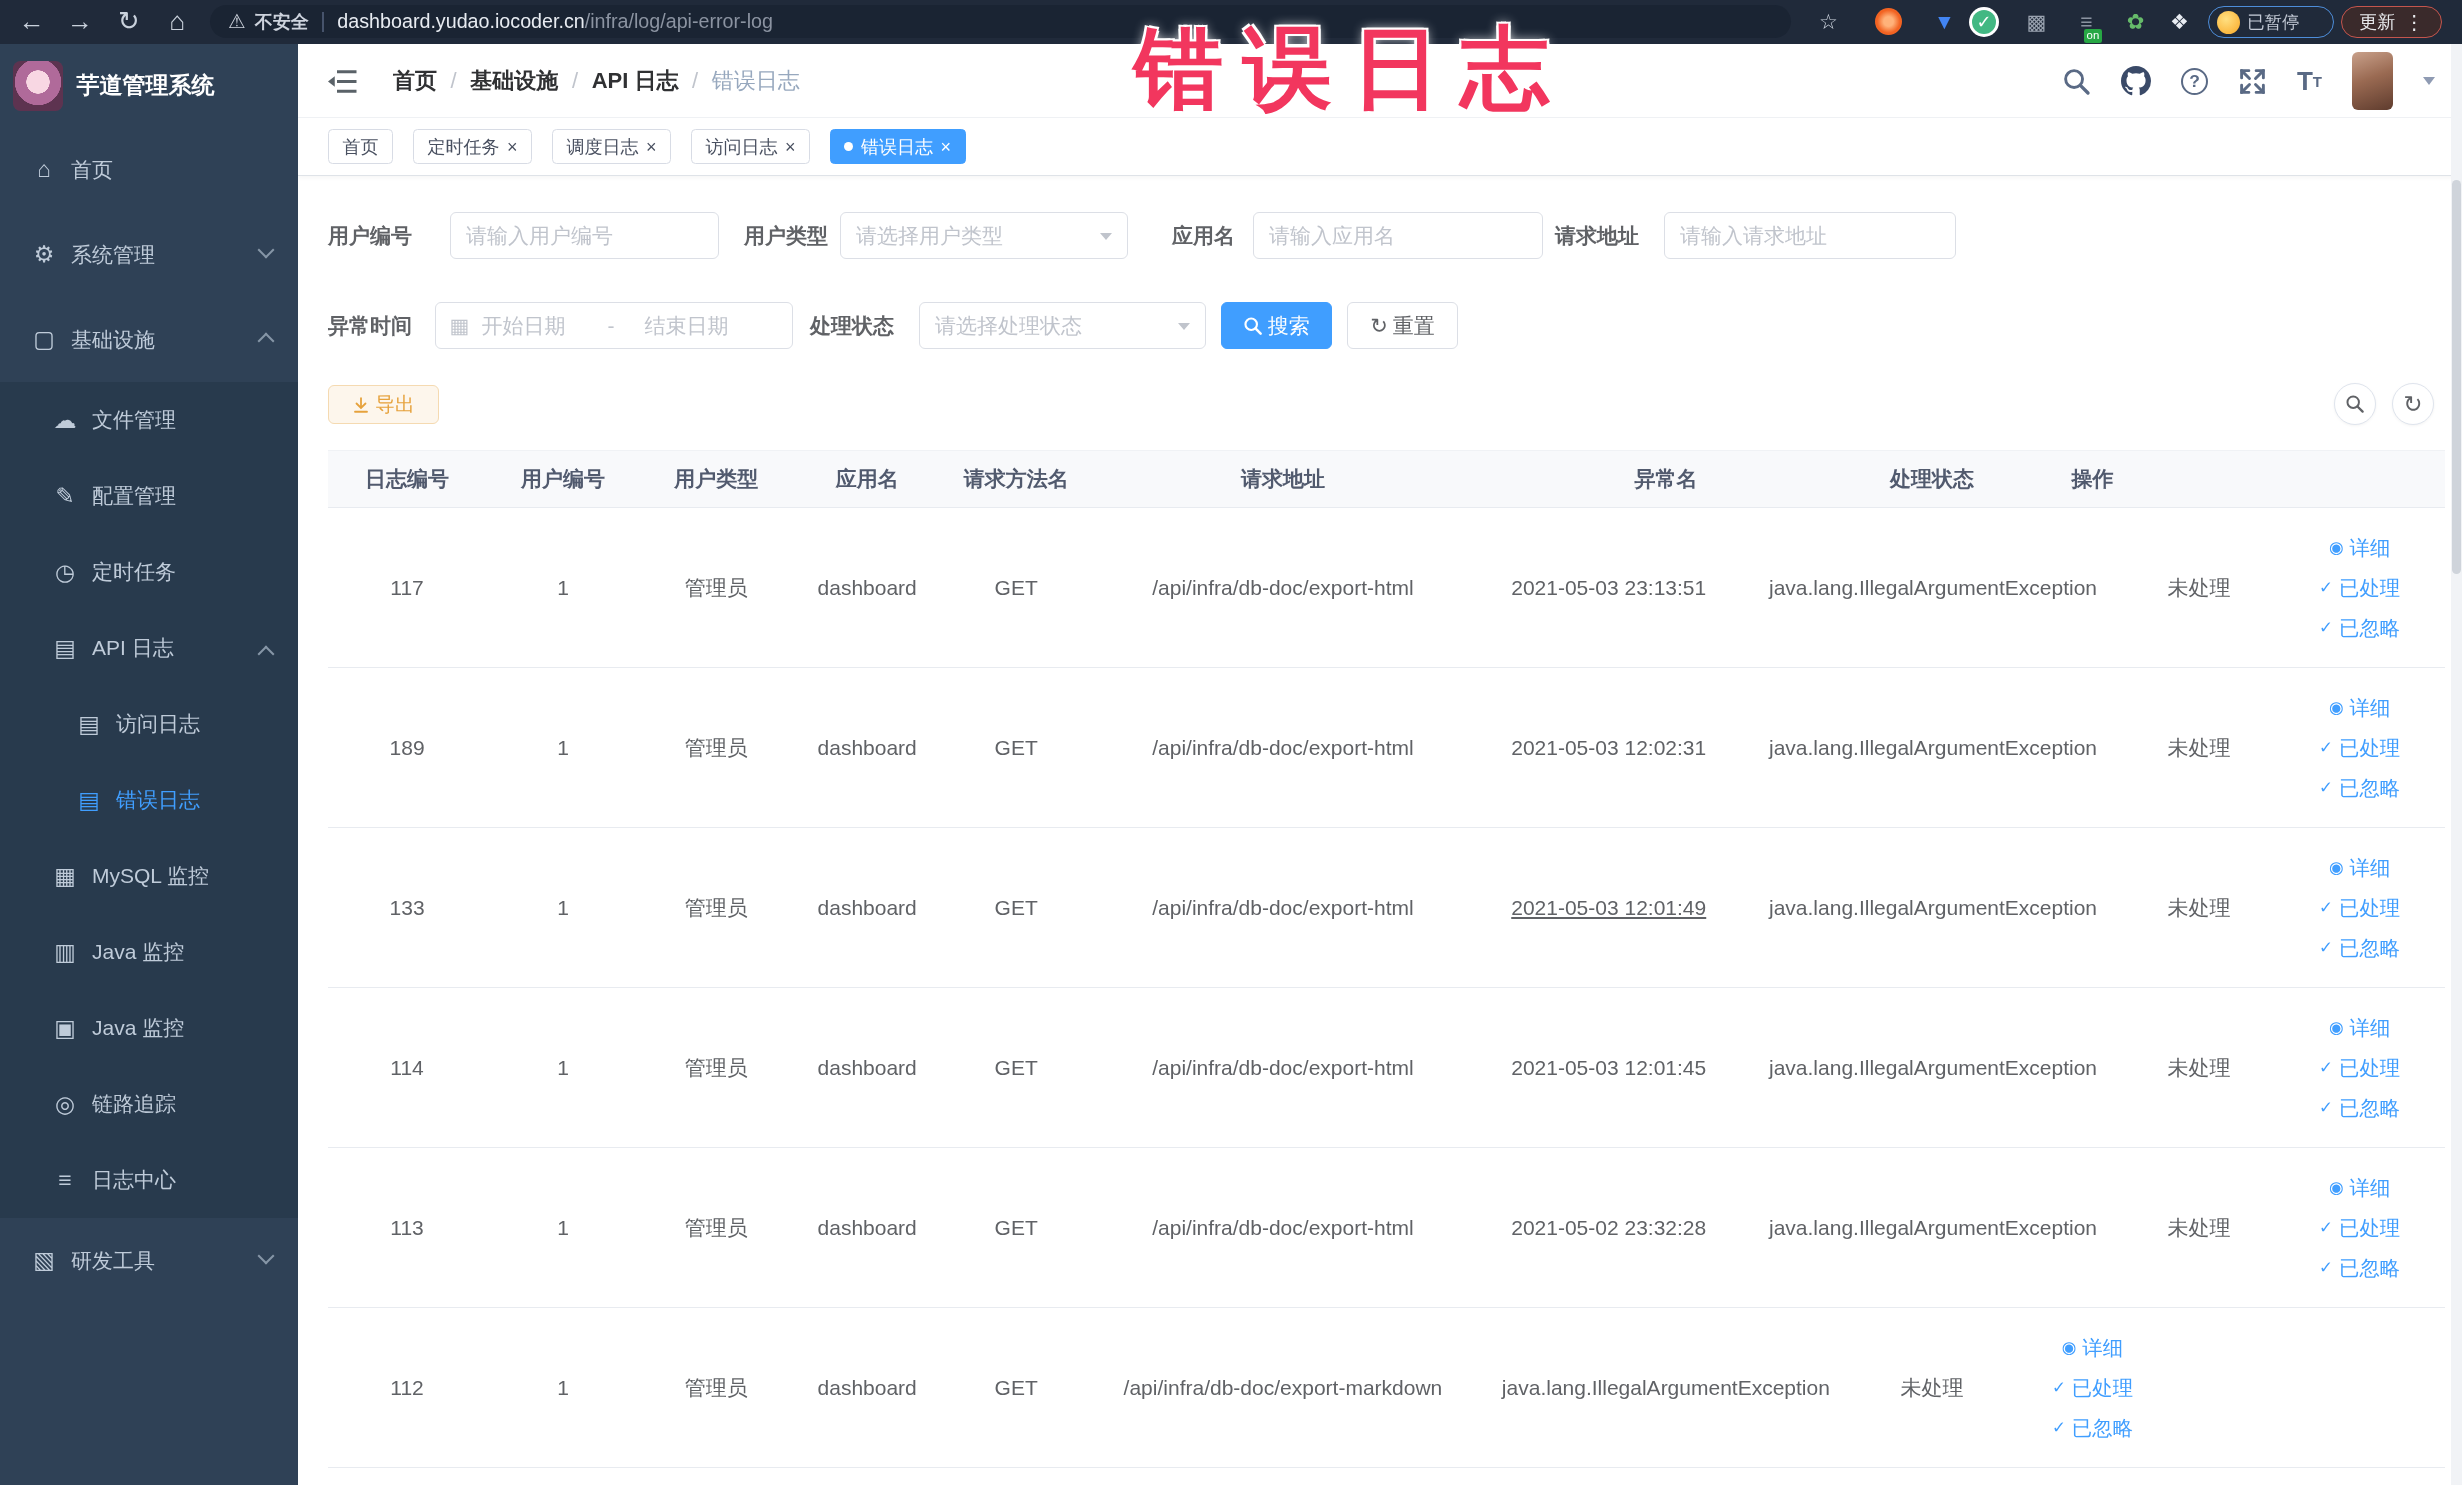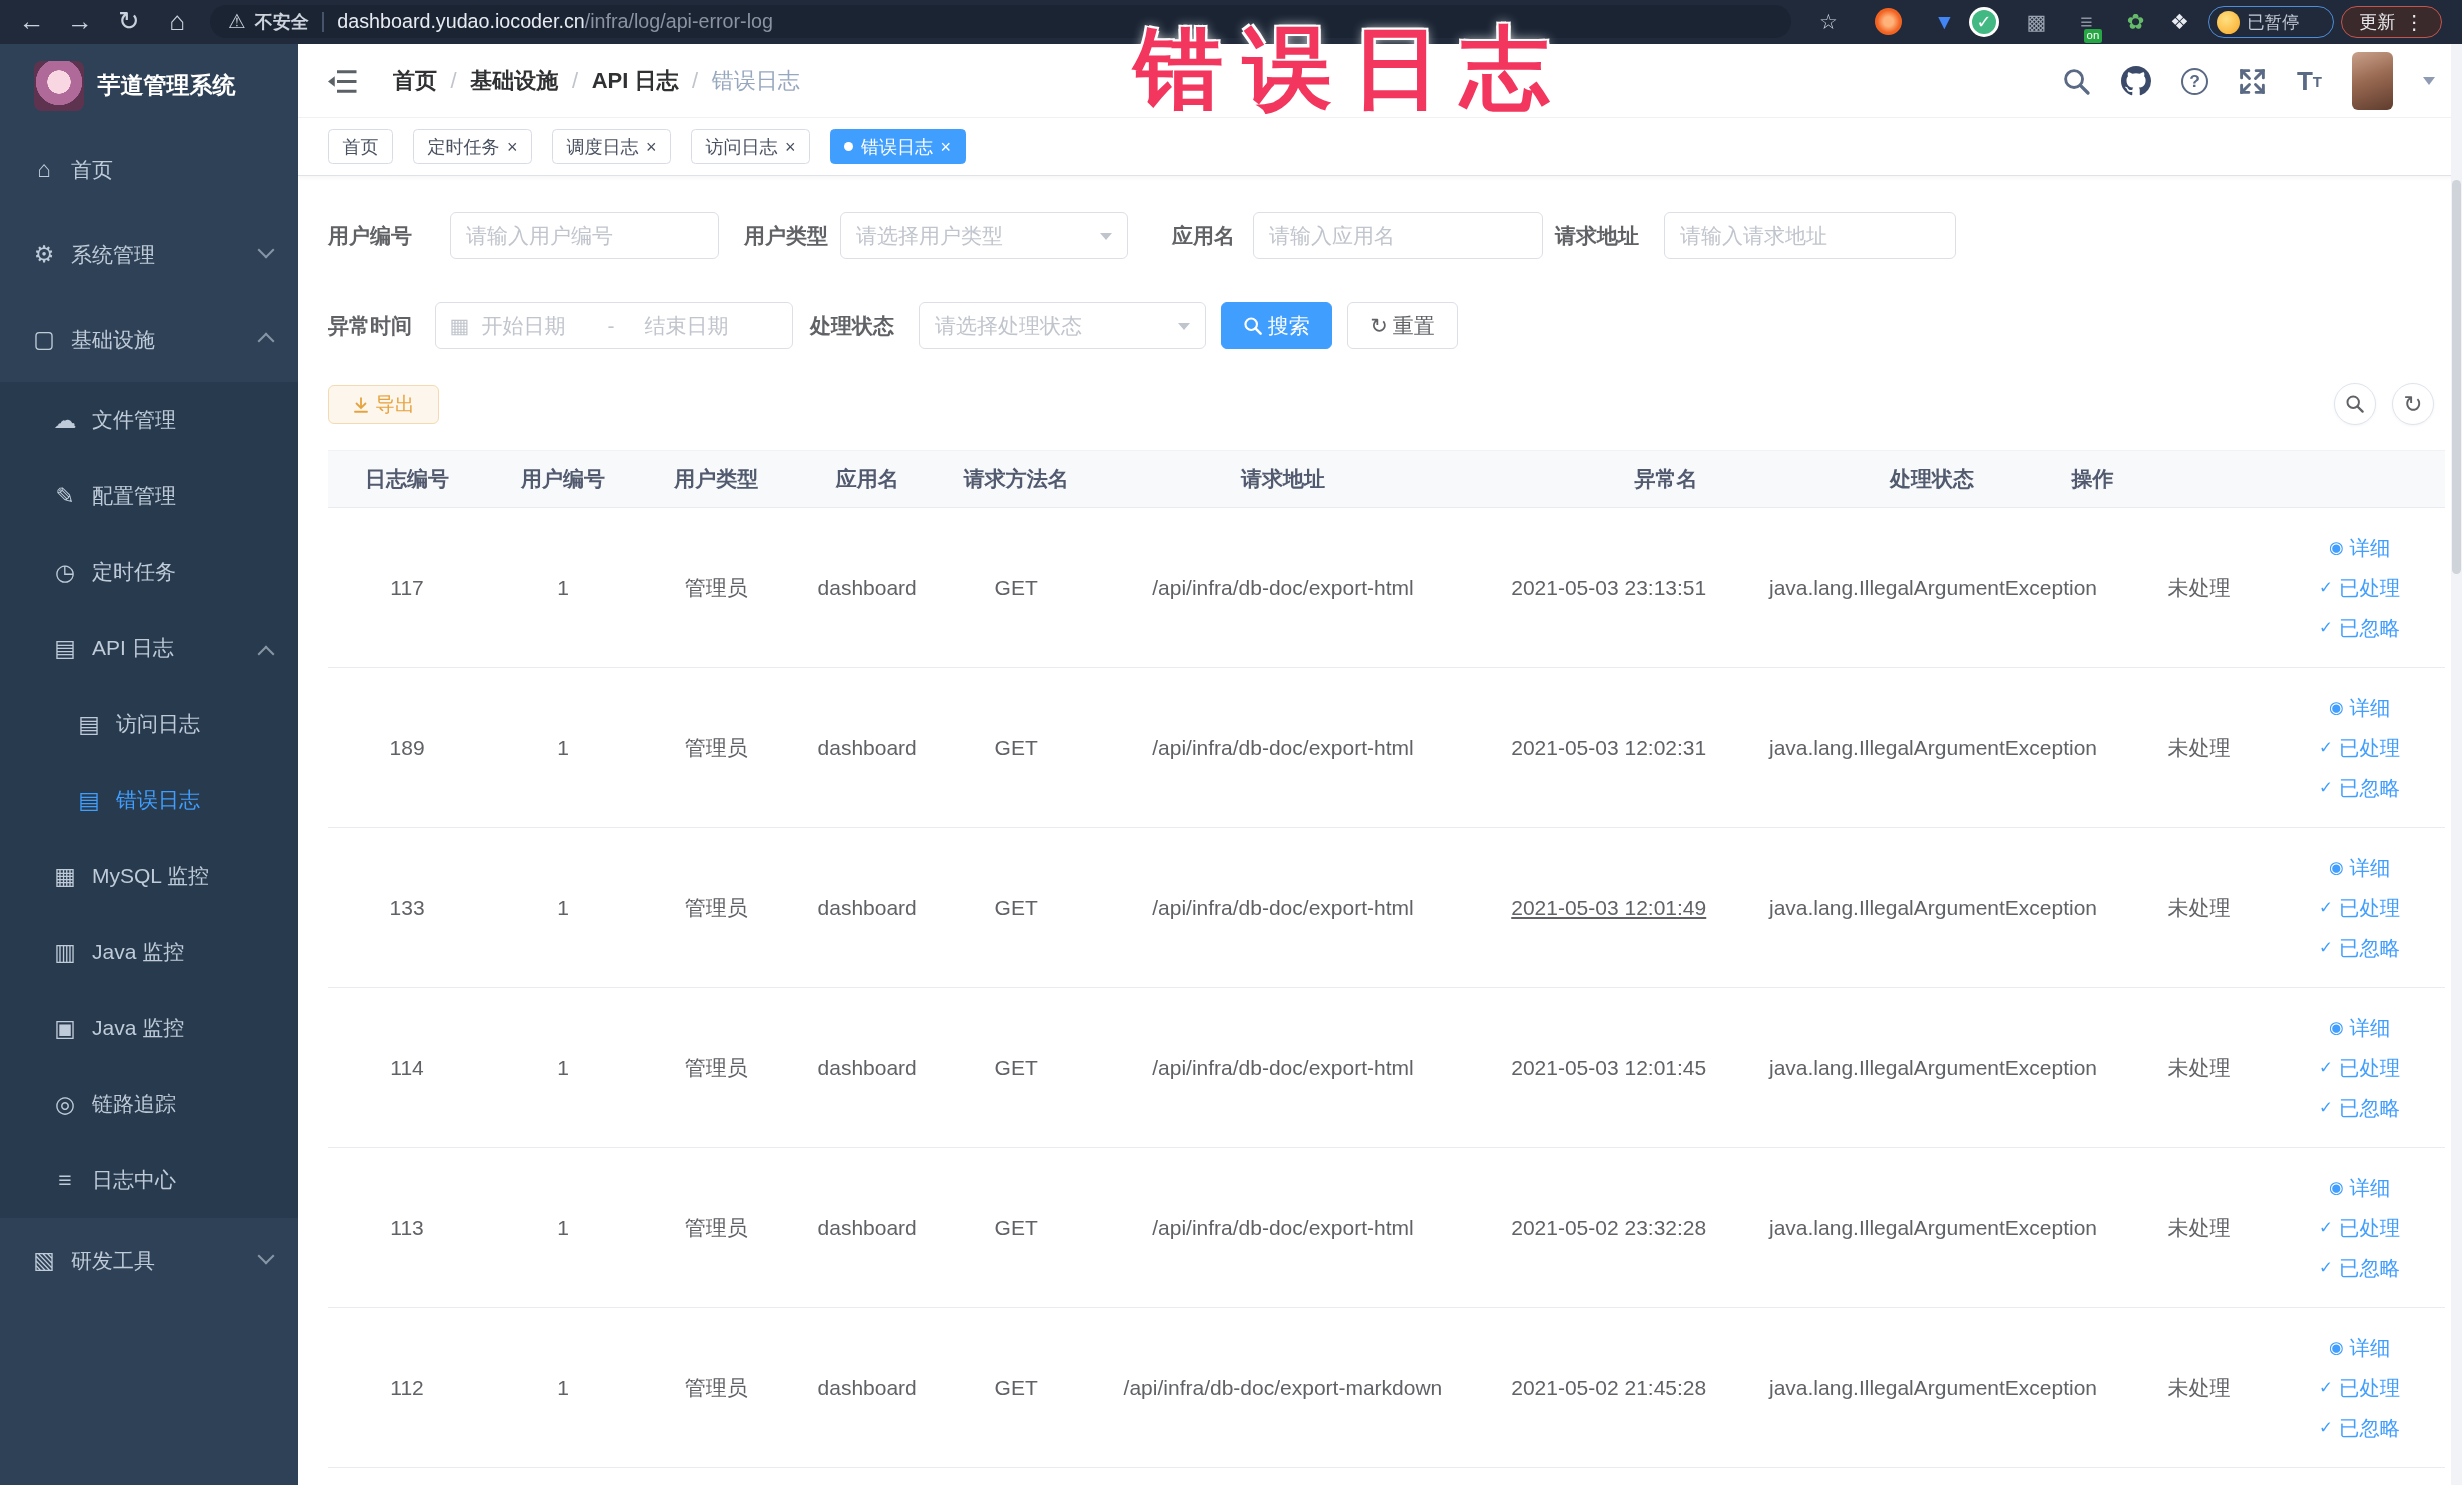--- a/index.html
+++ b/index.html
@@ -25,21 +25,21 @@
   .update-pill { position:absolute; left:2341px; top:6px; width:101px; height:32px; border:1.5px solid #c4554d; border-radius:16px; background:#3a2a2b; display:flex; align-items:center; justify-content:center; gap:9px; }
   .update-label { color:#e8eaed; font-size:18px; }
   .dots-ico { color:#e8eaed; font-size:19.7px; }
 
   
   .annotation { position:absolute; left:1134px; top:9px; z-index:50; font-size:89px; font-weight:700; letter-spacing:19.7px; color:#f2365e; white-space:nowrap;
     text-shadow:-2.3px -2.3px 0 #fff, 2.3px -2.3px 0 #fff, -2.3px 2.3px 0 #fff, 2.3px 2.3px 0 #fff, 0 0 12px rgba(255,255,255,.95); }
 
   
   .sidebar { position:absolute; left:0; top:44px; width:298px; height:1442px; background:#2f4156; z-index:4; }
-  .logo-row { height:83px; display:flex; align-items:center; padding-left:34px; gap:13.6px; }
+  .logo-row { height:83px; display:flex; align-items:center; padding-left:13px; gap:13.6px; }
   .logo-img { width:50px; height:50px; border-radius:7.6px; background:radial-gradient(circle at 50% 42%, #f8d7e3 0 30%, #b06a9a 31% 60%, #5d3350 61%); }
   .logo-title { color:#fff; font-size:23px; font-weight:700; }
   .side-item { display:flex; align-items:center; gap:12px; color:#bfcbd9; font-size:21px; cursor:pointer; position:relative; }
   .side-item.lvl0 { height:85px; padding-left:29px; }
   .side-item.lvl1 { height:76px; padding-left:50px; }
   .side-item.lvl2 { height:76px; padding-left:74px; }
   .side-item.sub { background:#283a4d; }
   .side-item.active { color:#409eff; }
   .s-ico { width:30px; text-align:center; font-size:23px; }
   .chev { position:absolute; right:26px; width:12px; height:12px; border-right:2.3px solid #8696a7; border-bottom:2.3px solid #8696a7; }
@@ -478,21 +478,20 @@
             </span>
           </div>
         </div>
         <div class="tr">
           <div class="td" style="width: 7.47%;">112</div>
           <div class="td" style="width: 7.26%;">1</div>
           <div class="td" style="width: 7.22%;">管理员</div>
           <div class="td" style="width: 7.04%;">dashboard</div>
           <div class="td" style="width: 7.04%;">GET</div>
           <div class="td" style="width: 18.16%;">/api/infra/db-doc/export-markdown</div>
-          <div class="td" style="width: 12.62%;">2021-05-02 21:45:28</div>
           <div class="td" style="width: 18.02%;">java.lang.IllegalArgumentException</div>
           <div class="td" style="width: 7.11%;">未处理</div>
           <div class="td actions" style="width: 8.06%;">
             <span class="act-link">
               <span class="act-ico">◉</span>
               <span class="act-label">详细</span>
             </span>
             <span class="act-link">
               <span class="act-ico">✓</span>
               <span class="act-label">已处理</span>

